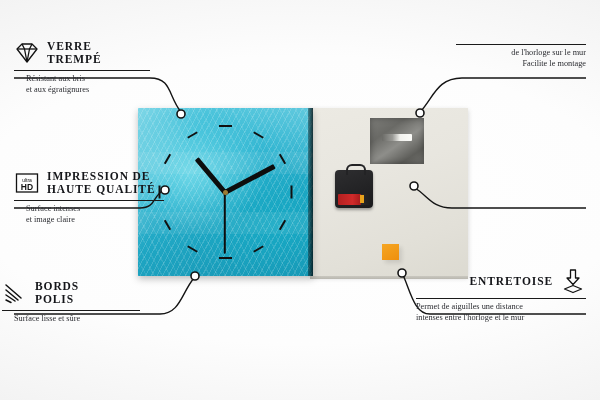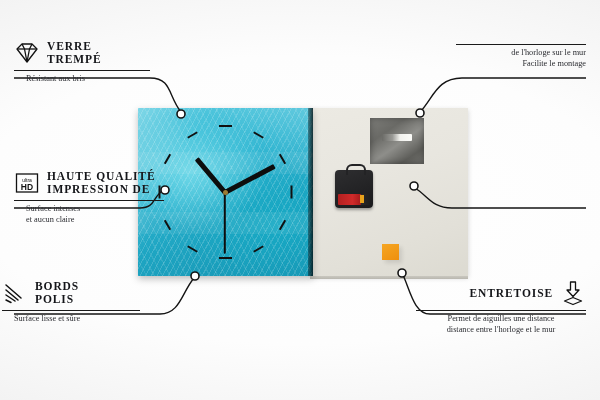--- a/index.html
+++ b/index.html
@@ -173,39 +173,40 @@
           </g>
         </svg>
       </span>
       <div>
         <div class="co-title">VERRE</div>
         <div class="co-title">TREMPÉ</div>
       </div>
     </div>
     <div class="co-rule" style="width:136px;margin:4px 0 3px 0"></div>
     <div class="co-desc">Résistant aux bris</div>
+    <div class="co-desc">et aux égratignures</div>
   </div>
 
   <div class="callout" style="left:14px;top:170px;width:170px">
     <div class="row">
       <span class="ico">
         <svg viewBox="0 0 26 26" width="26" height="26">
           <rect x="2.5" y="4" width="21" height="18" fill="none" stroke="#111" stroke-width="1.3"></rect>
           <text x="13" y="12" font-family="Liberation Sans, sans-serif" font-size="5" text-anchor="middle" fill="#111">ultra</text>
           <text x="13" y="20" font-family="Liberation Sans, sans-serif" font-size="8.5" font-weight="bold" text-anchor="middle" fill="#111">HD</text>
         </svg>
       </span>
       <div>
+        <div class="co-title">IMPRESSION DE</div>
         <div class="co-title">HAUTE QUALITÉ</div>
-        <div class="co-title">IMPRESSION DE</div>
       </div>
     </div>
     <div class="co-rule" style="width:150px;margin:4px 0 3px 0"></div>
     <div class="co-desc">Surface intenses</div>
-    <div class="co-desc">et aucun claire</div>
+    <div class="co-desc">et image claire</div>
   </div>
 
   <div class="callout" style="left:2px;top:280px;width:160px">
     <div class="row">
       <span class="ico">
         <svg viewBox="0 0 26 26" width="26" height="26">
           <g stroke="#111" stroke-width="1.5" stroke-linecap="round">
             <path d="M4,5 L19,18"></path>
               <path d="M4,10 L16,20"></path>
             <path d="M4,15 L13,21"></path>
@@ -222,30 +223,30 @@
     <div class="co-desc">Surface lisse et sûre</div>
   </div>
 
   <div class="callout" style="left:426px;top:40px;width:160px;text-align:right">
     <div class="co-rule" style="width:130px;margin:4px 0 3px auto"></div>
     <div class="co-desc">de l'horloge sur le mur</div>
     <div class="co-desc">Facilite le montage</div>
   </div>
 
 
-  <div class="callout" style="left:404px;top:280px;width:182px;text-align:center">
+  <div class="callout" style="left:404px;top:268px;width:182px;text-align:left">
     <div class="row" style="justify-content:flex-end">
       <div>
         <div class="co-title">ENTRETOISE</div>
       </div>
       <span class="ico">
         <svg viewBox="0 0 26 26" width="26" height="26">
           <path d="M10.5,2 h5 v8 h3.5 L13,16.5 L7,10 h3.5 Z" fill="none" stroke="#111" stroke-width="1.3" stroke-linejoin="round"></path>
           <path d="M13,17.5 L21.5,21 L13,24.5 L4.5,21 Z" fill="none" stroke="#111" stroke-width="1.3" stroke-linejoin="round"></path>
         </svg>
       </span>
     </div>
     <div class="co-rule" style="width:170px;margin:4px 0 3px auto"></div>
     <div class="co-desc">Permet de aiguilles une distance</div>
-    <div class="co-desc">distance entre l'horloge et le mur</div>
+    <div class="co-desc">intenses entre l'horloge et le mur</div>
   </div>
 
 </div>
 
 </body></html>

